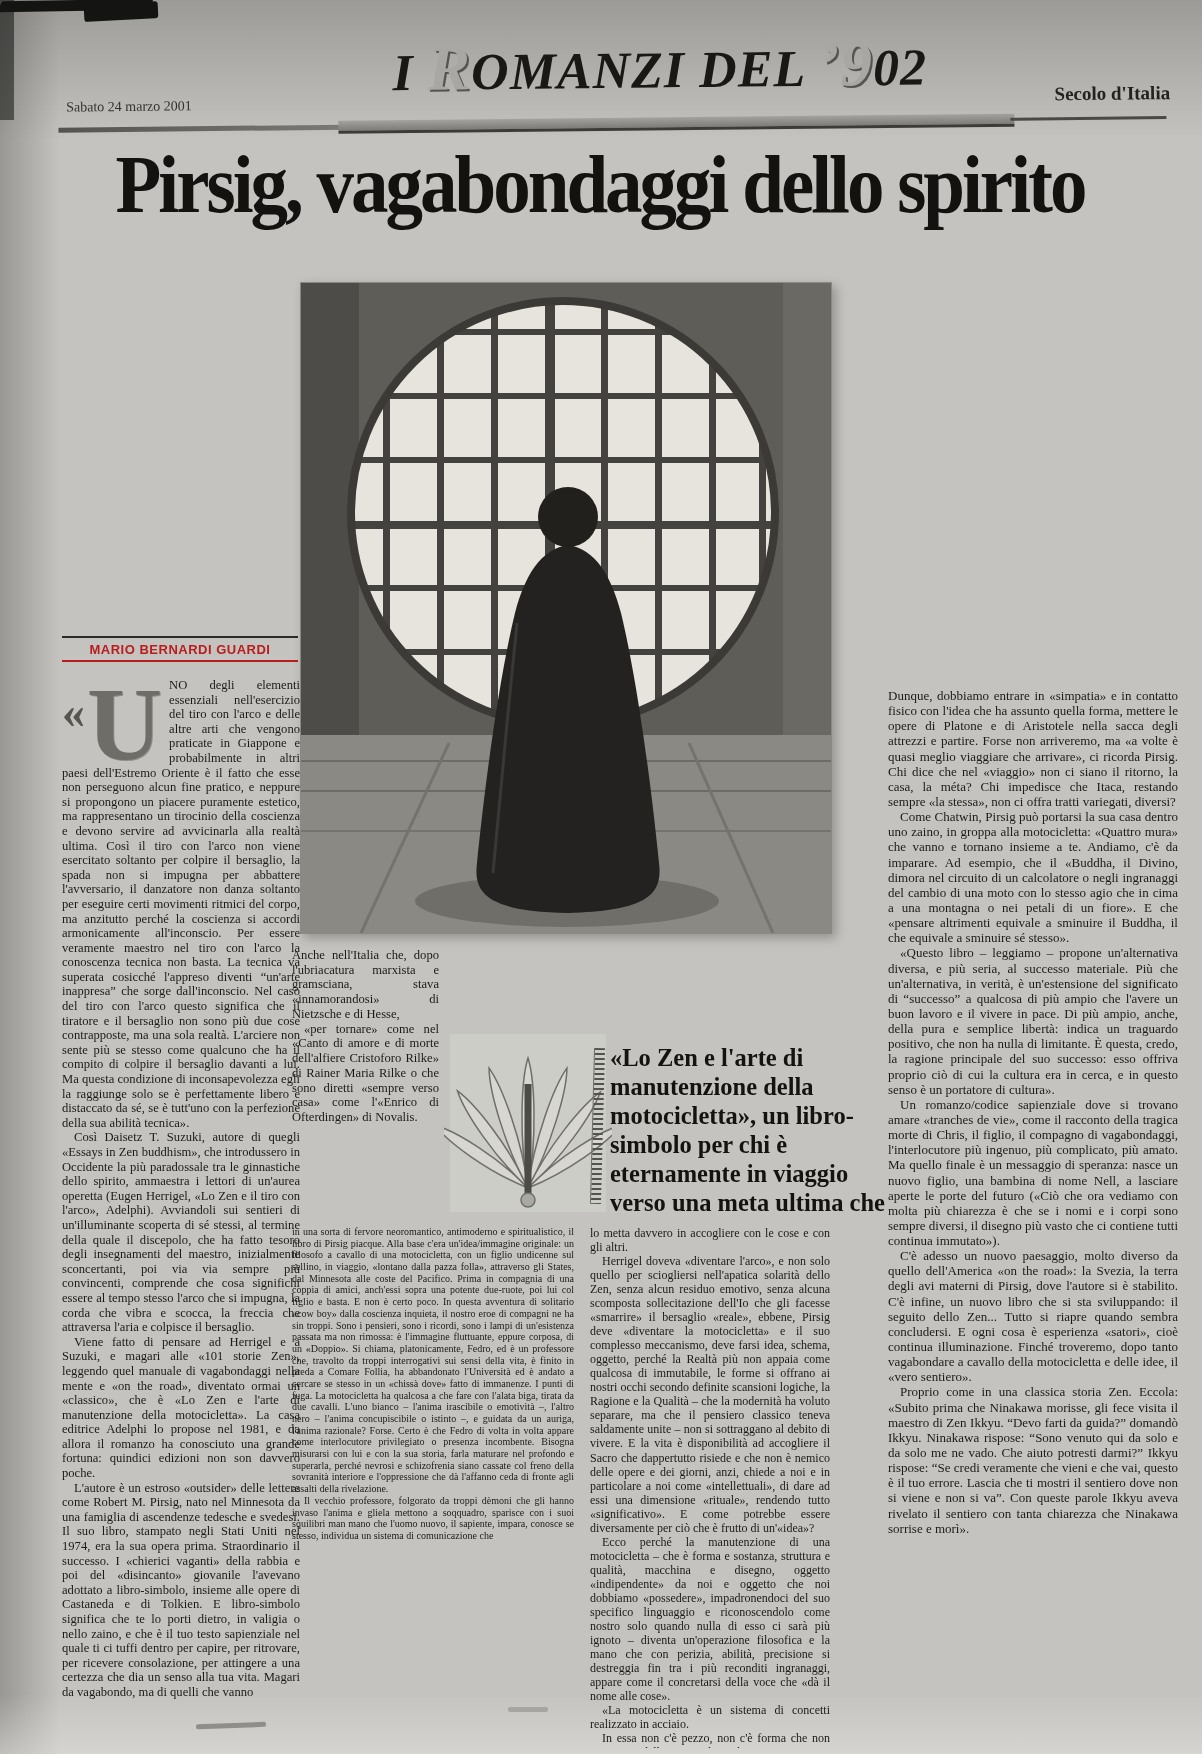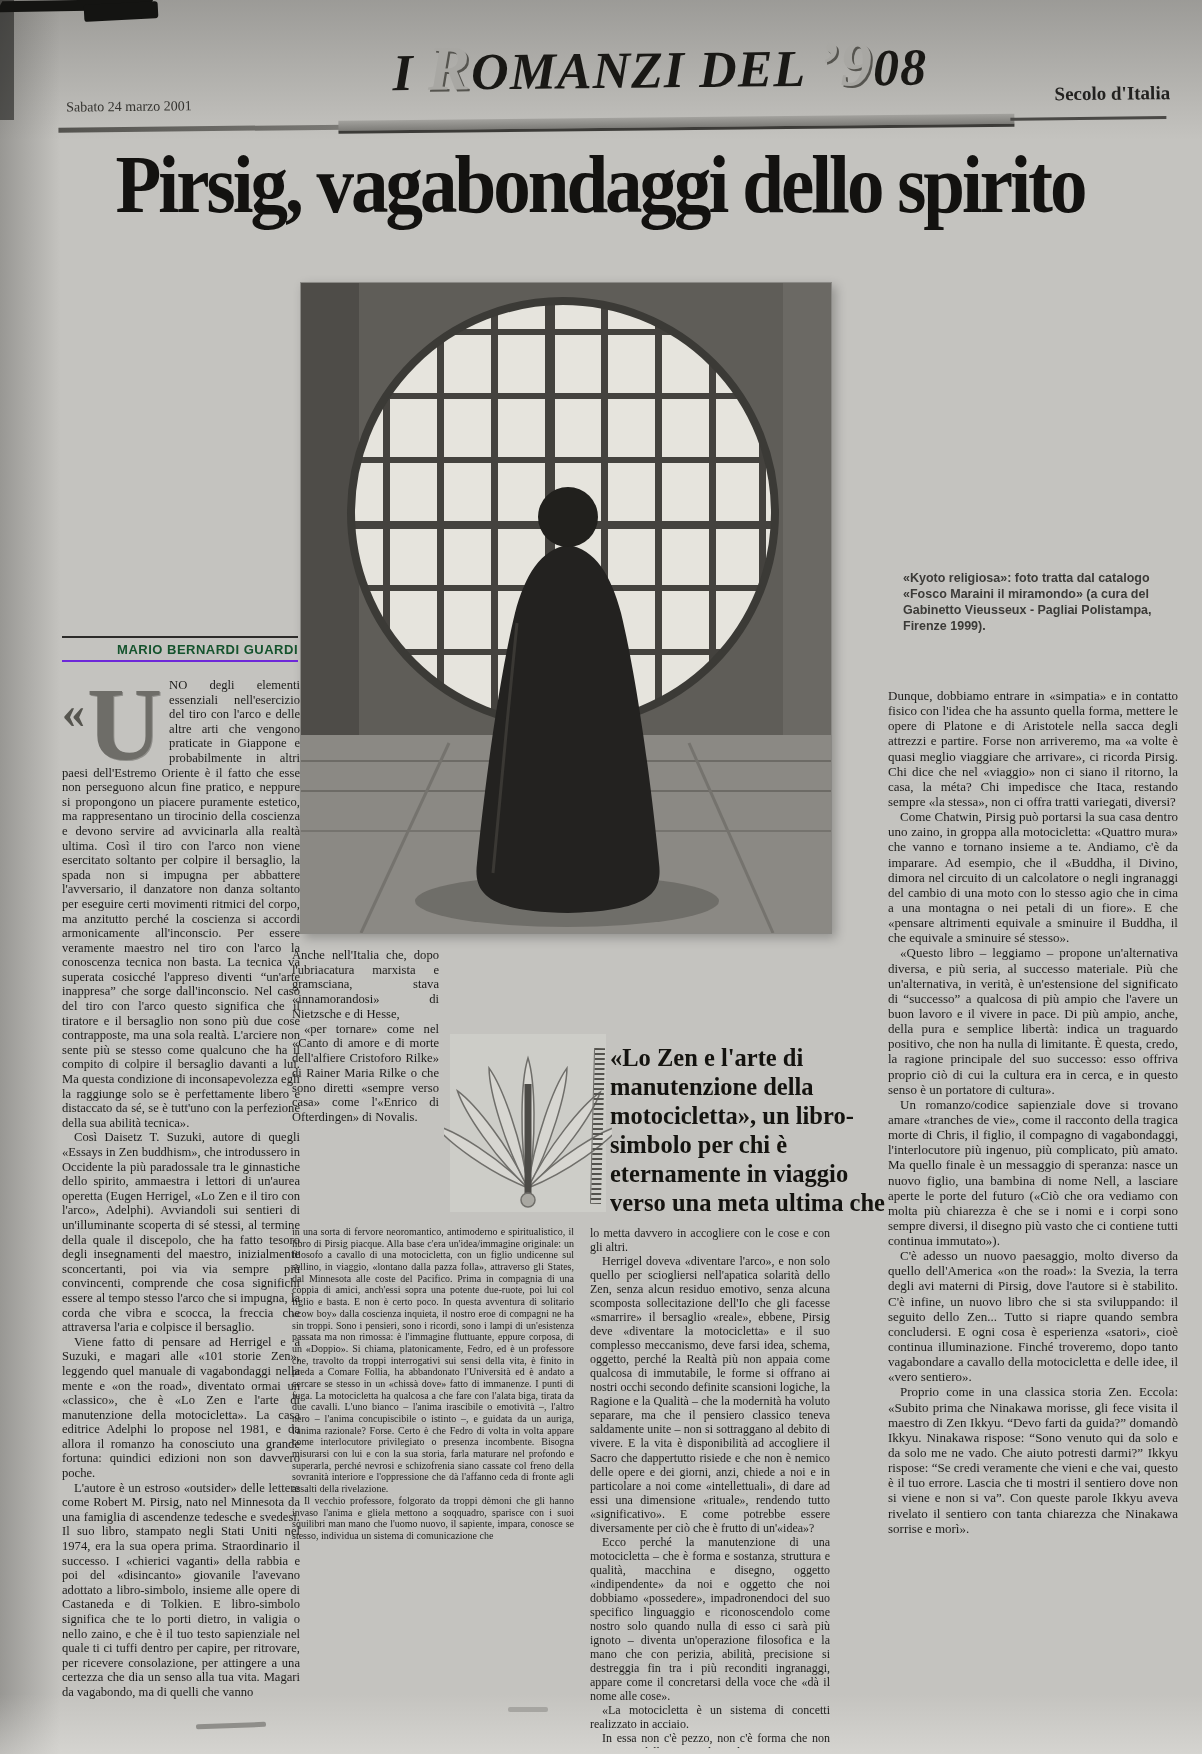--- a/index.html
+++ b/index.html
@@ -40,23 +40,23 @@
        transform:scaleY(1.1);line-height:1;}
 
   
   .photo{position:absolute;left:300px;top:282px;width:530px;height:650px;
        border:1px solid #8a8985;box-shadow:4px 4px 10px rgba(0,0,0,.25);}
   .caption{position:absolute;left:903px;top:570px;width:262px;
        font-family:"Liberation Sans",sans-serif;font-weight:bold;font-size:12.5px;
        line-height:1.28;color:#3b3a37;}
 
   
-  .byline{position:absolute;left:62px;top:636px;width:236px;text-align:right;
+  .byline{position:absolute;left:62px;top:636px;width:236px;text-align:center;
        font-family:"Liberation Sans",sans-serif;font-weight:bold;font-size:13px;
-       letter-spacing:.5px;color:#14532d;border-top:2px solid #2c2b29;border-bottom:2px solid #6d28d9;
+       letter-spacing:.5px;color:#b91c1c;border-top:2px solid #2c2b29;border-bottom:2px solid #b91c1c;
        padding:4px 0 3px;}
   .bodycol{position:absolute;text-align:justify;overflow:hidden;}
   .bodycol p{margin:0;text-indent:12px;line-height:1.17;}
   .bodycol p:first-child{text-indent:0;}
   .col1{left:62px;top:678px;width:238px;height:1022px;font-size:12.6px;}
   .col1 p{line-height:1.16;}
   .oq{float:left;font-size:46px;color:#56554f;line-height:.9;margin:14px 2px 0 0;font-weight:bold;}
   .dc{float:left;font-size:104px;line-height:.8;color:#6e6d68;font-weight:bold;
       margin:4px 7px 0 0;text-shadow:1px 1px 0 #8f8e8a;}
   .col2a{left:292px;top:948px;width:147px;height:272px;font-size:12.6px;}
@@ -85,21 +85,21 @@
   <div class="shade-bottom"></div>
   <div class="blotch b1"></div>
   <div class="blotch b2"></div>
   <div class="blotch b3"></div>
   <div class="dash d1"></div>
   <div class="dash d2"></div>
 
   <div class="header">
     <div class="date">Sabato 24 marzo 2001</div>
     <div class="date-rule"></div>
-    <div class="series"><span>I </span><span class="ghost">R</span><span>OMANZI DEL </span><span class="ghost">’9</span><span>08</span></div>
+    <div class="series"><span>I </span><span class="ghost">R</span><span>OMANZI DEL </span><span class="ghost">’9</span><span>02</span></div>
     <div class="series-rule"></div>
     <div class="brand">Secolo d'Italia</div>
     <div class="brand-rule"></div>
   </div>
 
   <div class="headline">Pirsig, vagabondaggi dello spirito</div>
 
   <div class="photo">
     <svg width="530" height="650" viewBox="0 0 530 650">
       <rect x="0" y="0" width="530" height="650" fill="#5f5d58"></rect>
@@ -131,21 +131,20 @@
       <line x1="0" y1="508" x2="530" y2="508" stroke="#6d6b66" stroke-width="2"></line>
       <line x1="0" y1="548" x2="530" y2="548" stroke="#75736e" stroke-width="2"></line>
       <line x1="60" y1="650" x2="148" y2="460" stroke="#75736e" stroke-width="3"></line>
       <line x1="472" y1="650" x2="388" y2="460" stroke="#75736e" stroke-width="3"></line>
       <ellipse cx="266" cy="618" rx="152" ry="26" fill="#5e5c57" opacity="0.6"></ellipse>
       <path d="M267,262 C240,266 224,292 214,330 C198,396 184,500 176,580 C172,612 188,628 267,630 C346,628 362,612 358,580 C350,500 336,396 320,330 C310,292 294,266 267,262 Z" fill="#232220"></path>
       <circle cx="267" cy="234" r="30" fill="#21201d"></circle>
       <path d="M216,340 C208,420 198,520 192,590" stroke="#3a3834" stroke-width="3" fill="none"></path>
     </svg>
   </div>
-  <div class="caption">«Kyoto religiosa»: foto tratta dal catalogo «Fosco Maraini il miramondo» (a cura del Gabinetto Vieusseux - Pagliai Polistampa, Firenze 1999).</div>
 
   <div class="byline">MARIO BERNARDI GUARDI</div>
 
   <div class="bodycol col1">
     <span class="oq">«</span>
     <span class="dc">U</span>
     <div>
         <p>NO degli elementi essenziali nell'esercizio del tiro con l'arco e delle altre arti che vengono praticate in Giappone e probabilmente in altri paesi dell'Estremo Oriente è il fatto che esse non perseguono alcun fine pratico, e neppure si propongono un piacere puramente estetico, ma rappresentano un tirocinio della coscienza e devono servire ad avvicinarla alla realtà ultima. Così il tiro con l'arco non viene esercitato soltanto per colpire il bersaglio, la spada non si impugna per abbattere l'avversario, il danzatore non danza soltanto per eseguire certi movimenti ritmici del corpo, ma anzitutto perché la coscienza si accordi armonicamente all'inconscio. Per essere veramente maestro nel tiro con l'arco la conoscenza tecnica non basta. La tecnica va superata cosicché l'appreso diventi “un'arte inappresa” che sorge dall'inconscio. Nel caso del tiro con l'arco questo significa che il tiratore e il bersaglio non sono più due cose contrapposte, ma una sola realtà. L'arciere non sente più se stesso come qualcuno che ha il compito di colpire il bersaglio davanti a lui. Ma questa condizione di inconsapevolezza egli la raggiunge solo se è perfettamente libero e distaccato da sé, se è tutt'uno con la perfezione della sua abilità tecnica».</p>
         <p>Così Daisetz T. Suzuki, autore di quegli «Essays in Zen buddhism», che introdussero in Occidente la più paradossale tra le ginnastiche dello spirito, ammaestra i lettori di un'aurea operetta (Eugen Herrigel, «Lo Zen e il tiro con l'arco», Adelphi). Avviandoli sui sentieri di un'illuminante scoperta di sé stessi, al termine della quale il discepolo, che ha fatto tesoro degli insegnamenti del maestro, inizialmente sconcertanti, poi via via sempre più convincenti, comprende che cosa significhi essere al tempo stesso l'arco che si impugna, la corda che vibra e scocca, la freccia che attraversa l'aria e colpisce il bersaglio.</p>
         <p>Viene fatto di pensare ad Herrigel e a Suzuki, e magari alle «101 storie Zen», leggendo quel manuale di vagabondaggi nella mente e «on the road», diventato ormai un «classico», che è «Lo Zen e l'arte di manutenzione della motocicletta». La casa editrice Adelphi lo propose nel 1981, e da allora il romanzo ha conosciuto una grande fortuna: quindici edizioni non son davvero poche.</p>

